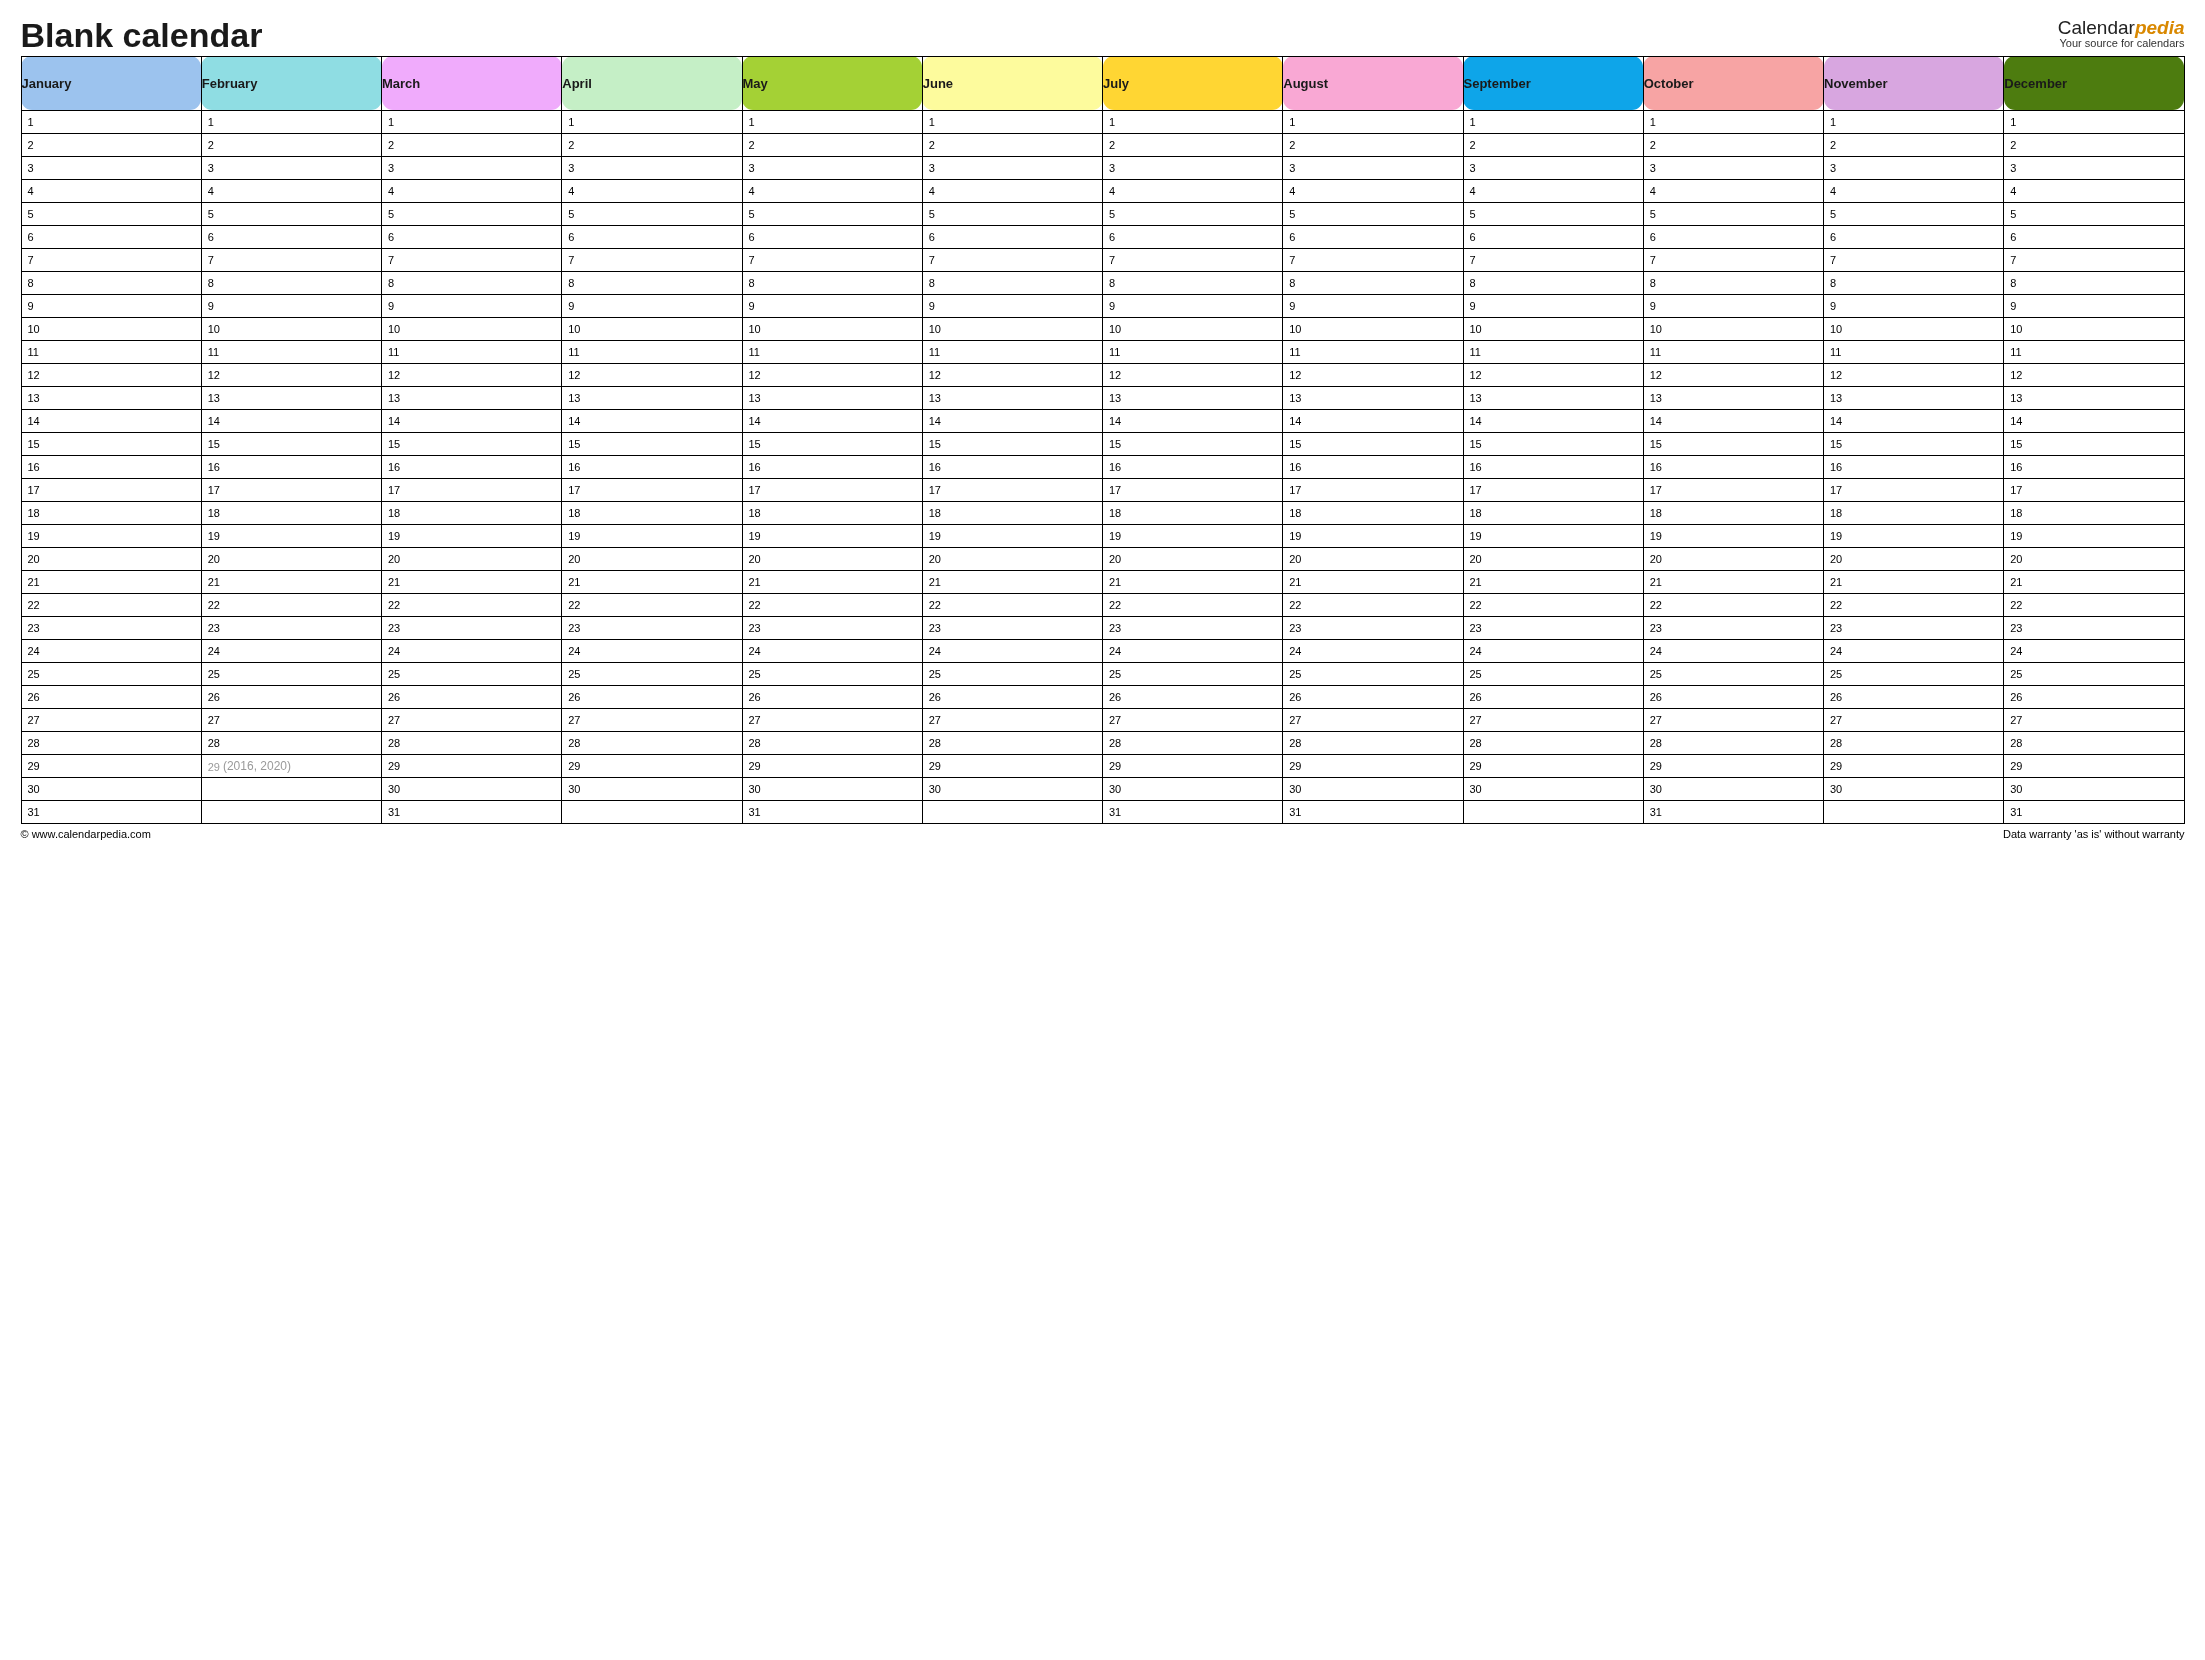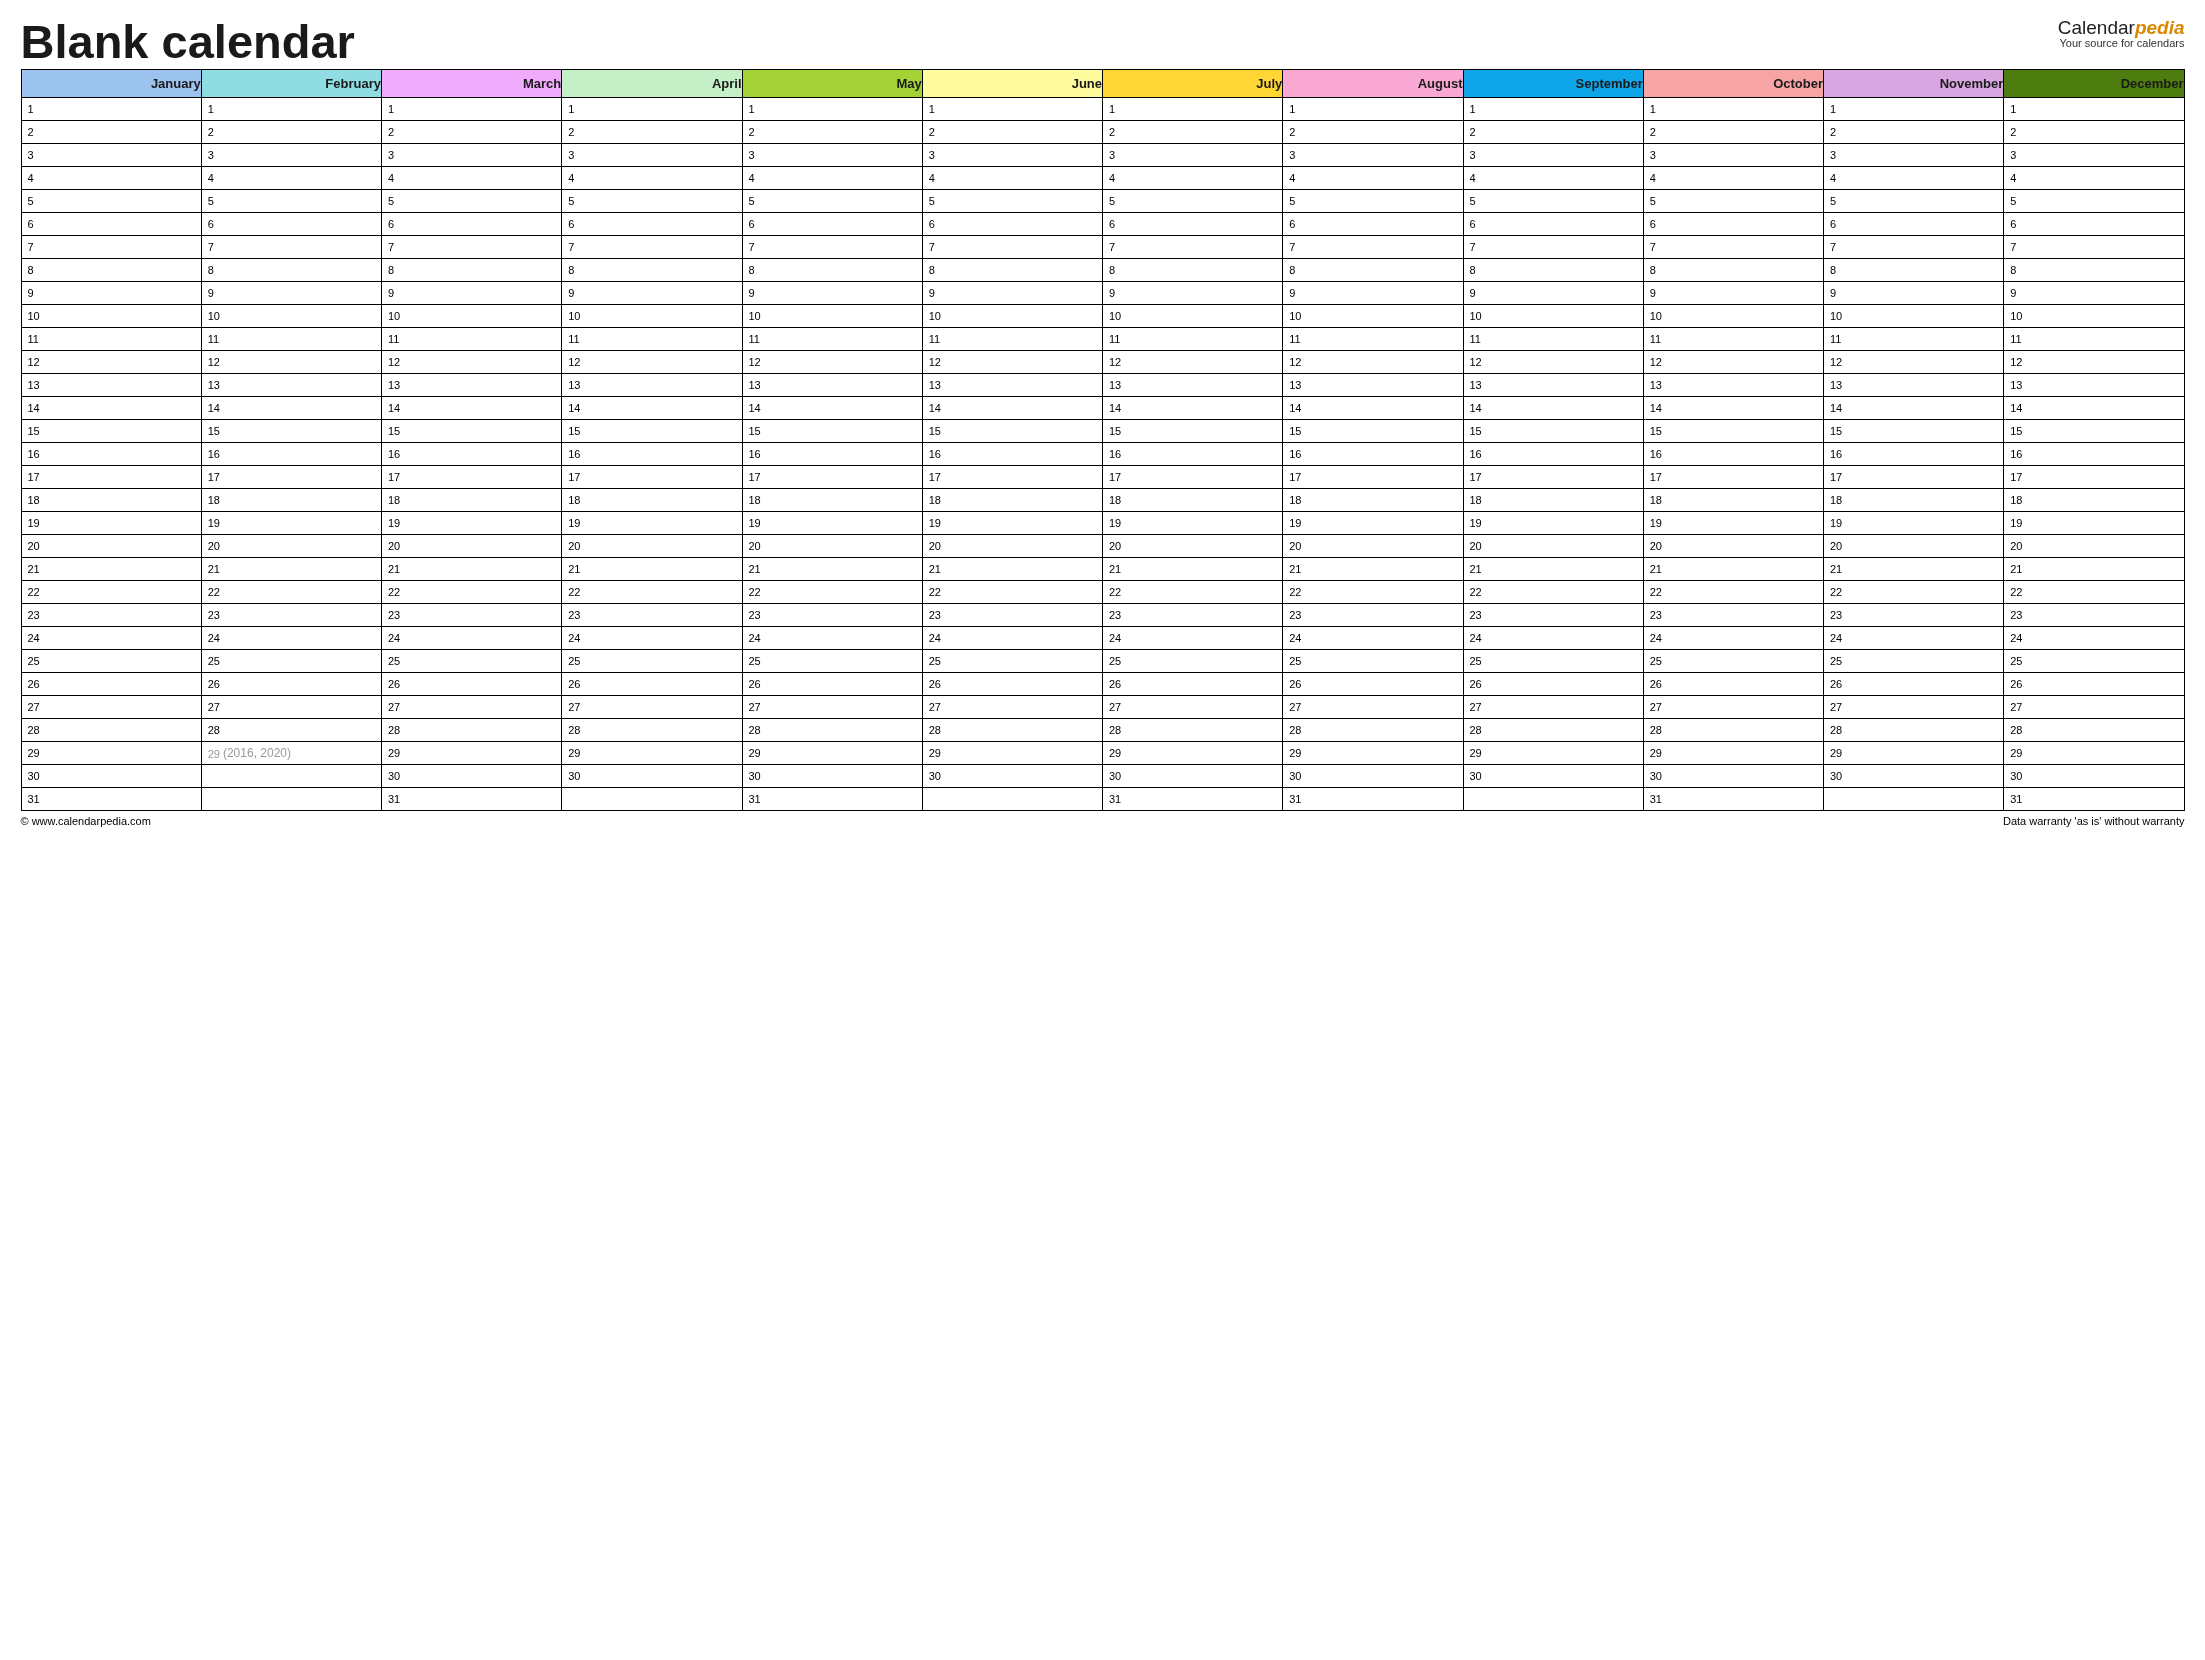--- a/index.html
+++ b/index.html
@@ -8,21 +8,21 @@
     font-family: Arial, Helvetica, sans-serif;
     padding: 17.6px 20.5px;
   }
   .header-row {
     display: flex;
     justify-content: space-between;
     align-items: flex-start;
     margin-bottom: 4.4px;
   }
   .title {
-    font-size: 47px;
+    font-size: 34px;
     font-weight: 700;
     color: #1a1a1a;
     line-height: 1;
   }
   .brand {
     text-align: right;
     line-height: 1.05;
   }
   .brand-top {
     font-size: 19px;
@@ -42,23 +42,24 @@
   }
   table.calendar th,
   table.calendar td {
     border: 0.7px solid #000;
     height: 23px;
     vertical-align: middle;
   }
   table.calendar th {
     font-weight: 700;
     font-size: 13px;
-    text-align: right;
+    text-align: left;
     color: #1a1a1a;
-    padding: 6px 0;
+    padding: 19px 0;
+    border-radius: 11px;
   }
   table.calendar td {
     font-size: 11px;
     padding: 0 5.9px;
     color: #000;
     background: #fff;
   }
   td.blocked { background: #bfbfbf; }
   td .leap-main { color: #9a9a9a; }
   td .leap-note {

